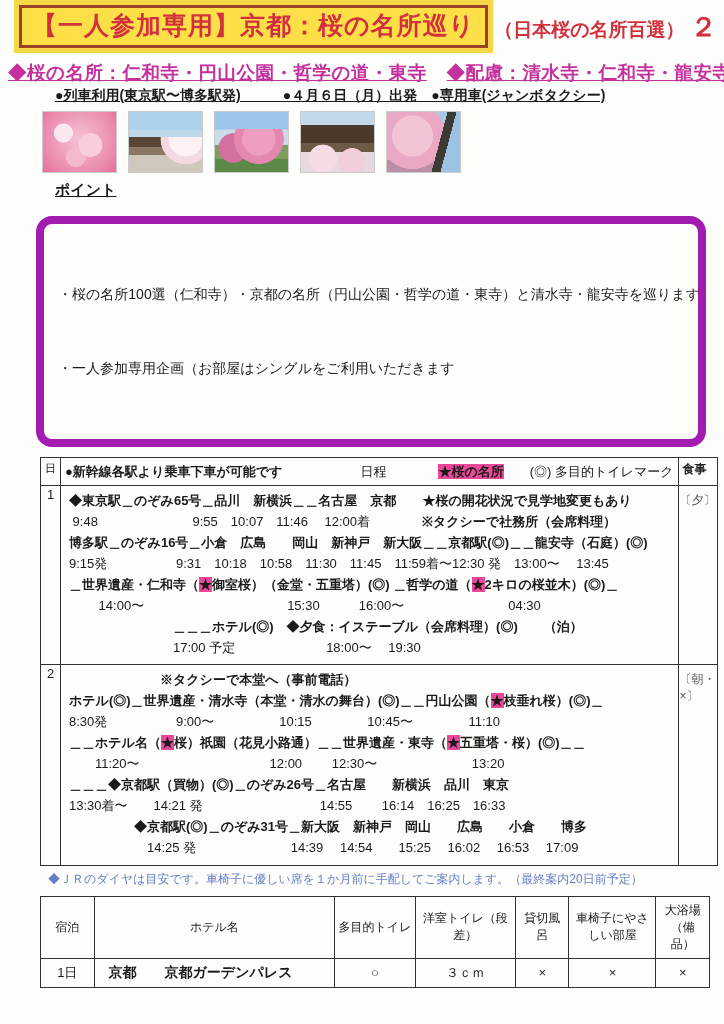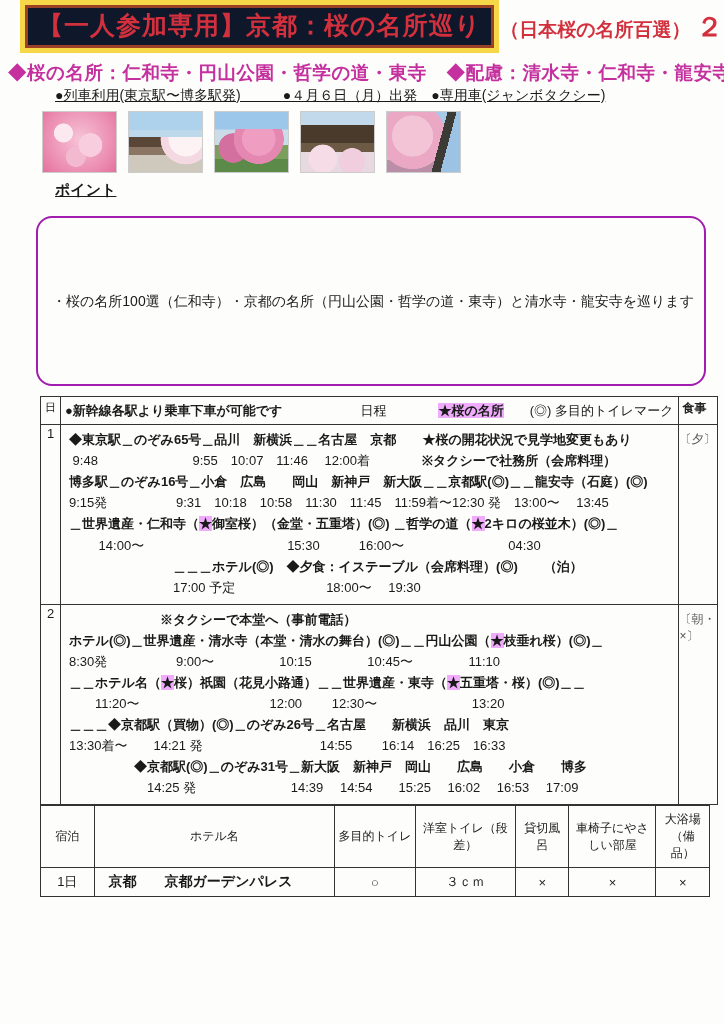--- a/index.html
+++ b/index.html
@@ -2,39 +2,39 @@
 <html><head>
 <meta charset="utf-8">
 <style>
   * { box-sizing: border-box; }
   html,body { margin:0; padding:0; }
   body {
     width:724px; height:1024px; background:#fdfdfb; color:#1a1a1a;
     font-family:"Liberation Sans", sans-serif; overflow:hidden;
   }
   .b { font-weight:bold;margin-top:19px; }
-  .hl { background:#f0abfc; }
+  .hl { background:#ec4899; }
 
   
   .title-row { display:flex; align-items:center; padding:0 0 0 10px; }
   .title-box {
-    background:#0f172a; border:3px solid #9b4226; outline:5px solid #f5d747;
-    margin:5px 6px 6px 15px; padding:1px 10px 3px;
+    background:#fde047; border:3px solid #9b4226; outline:5px solid #f5d747;
+    margin:5px 6px 6px 9px; padding:1px 10px 3px;
     color:#d3303e; font-weight:bold; font-size:25px; letter-spacing:1px; white-space:nowrap;
   }
   .title-right { color:#d3303e; font-weight:bold; font-size:19px; white-space:nowrap; }
   .title-right .days { font-size:27px; letter-spacing:2px; }
 
   .subtitle {
     color:#c5309f; font-weight:bold; font-size:18.5px; white-space:nowrap;
     margin:6px 0 2px 8px; letter-spacing:0.5px;
   }
-  .subtitle span { margin-right:14px; }
+  .subtitle span { margin-right:14px;text-decoration:underline; }
   .transport {
-    font-weight:normal; font-size:14px; margin:2px 0 6px 55px;
+    font-weight:bold; font-size:14px; margin:2px 0 6px 55px;
     text-decoration:underline; white-space:pre;
   }
 
   
   .photos { display:flex; gap:11px; margin:2px 0 8px 42px; }
   .photo { width:75px; height:62px; border:1px solid #ccc; }
   .ph1 { background:
       radial-gradient(circle at 28% 35%, #fce8ef 0 14%, transparent 15%),
       radial-gradient(circle at 65% 55%, #f8cede 0 20%, transparent 21%),
       radial-gradient(circle at 45% 75%, #f3b9cf 0 16%, transparent 17%),
@@ -54,22 +54,22 @@
       radial-gradient(circle at 70% 82%, #f1cedd 0 18%, transparent 19%),
       linear-gradient(180deg, #b9d3e8 0 20%, #4a3a2c 20% 52%, #6d5a44 52% 66%, #e8d9e0 66%); }
   .ph5 { background:
       linear-gradient(105deg, transparent 0 68%, #3c3a35 68% 78%, #9cc2e4 78%),
       radial-gradient(circle at 35% 40%, #f3c4d6 0 34%, #eaa8c4 35% 55%, transparent 56%),
       linear-gradient(180deg, #a7c9e8 0 45%, #d8b9ca 45% 80%, #b98ea6 80%); }
 
   
   .points-heading { font-weight:bold; font-size:15px; text-decoration:underline; margin:0 0 16px 55px; }
   .points-box {
-    border:2px solid #a21caf; border-radius:16px; margin:0 18px 10px 36px;
-    padding:20px 14px; font-size:14px; line-height:1.85; white-space:pre;
+    border:8px solid #a21caf; border-radius:16px; margin:0 18px 10px 36px;
+    padding:7px 14px; font-size:14px; line-height:1.85; white-space:pre;
   }
 
   
   table { border-collapse:collapse; }
   .itn { margin-left:40px; width:670px; border:1.5px solid #333; font-size:13px; }
   .itn td { border:1px solid #333; vertical-align:top; }
   .itn .day-col { width:23px; text-align:center; font-size:12px; }
   .itn .meal-col { width:55px; font-size:12px; color:#555; text-align:left; padding-top:6px; }
   .itn .hdr td { padding:3px 4px; }
   .itn .hdr .day-col { font-size:11px; }
@@ -109,20 +109,21 @@
     <div class="photo ph1"></div>
     <div class="photo ph2"></div>
     <div class="photo ph3"></div>
     <div class="photo ph4"></div>
     <div class="photo ph5"></div>
   </div>
 
   <div class="points-heading">ポイント</div>
   <div class="points-box">
     <div class="it-line">・桜の名所100選（仁和寺）・京都の名所（円山公園・哲学の道・東寺）と清水寺・龍安寺を巡ります</div>
+    <div class="it-line">・一人参加専用企画（お部屋はシングルをご利用いただきます</div>
   </div>
 
   <table class="itn">
     <tbody>
         <tr class="hdr">
       <td class="day-col">日</td>
       <td class="main-col">
         <div class="it-line"><span class="b">●新幹線各駅より乗車下車が可能です</span><span>　　　　　　日程　　　　</span><span class="b hl">★桜の名所</span><span>　　(◎) 多目的トイレマーク</span></div>
       </td>
       <td class="meal-col">食事</td>
@@ -156,20 +157,21 @@
         <div class="it-line"><span class="b">＿＿＿◆京都駅（買物）(◎)＿のぞみ26号＿名古屋　　新横浜　品川　東京</span></div>
         <div class="it-line"><span>13:30着〜　　14:21 発　　　　　　　　　14:55　　 16:14　16:25　16:33</span></div>
         <div class="it-line"><span class="b">　　　　　◆京都駅(◎)＿のぞみ31号＿新大阪　新神戸　岡山　　広島　　小倉　　博多</span></div>
         <div class="it-line"><span>　　　　　　14:25 発　　　　　　　 14:39　 14:54　　15:25　 16:02　 16:53　 17:09</span></div>
       </td>
       <td class="meal-col">〔朝・×〕</td>
     </tr>
   </tbody>
     </table>
 
+  <div class="footnote">◆ＪＲのダイヤは目安です。車椅子に優しい席を１か月前に手配してご案内します。（最終案内20日前予定）</div>
 
   <table class="hotel">
     <tbody>
         <tr class="hrow">
       <td style="width:8%">宿泊</td>
       <td style="width:36%">ホテル名</td>
       <td style="width:12%">多目的トイレ</td>
       <td style="width:15%">洋室トイレ（段差）</td>
       <td style="width:8%">貸切風呂</td>
       <td style="width:13%">車椅子にやさしい部屋</td>

